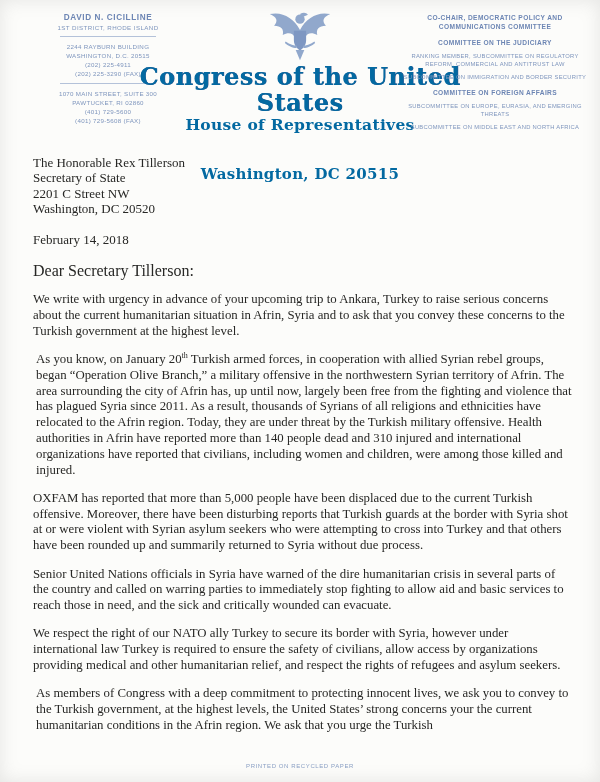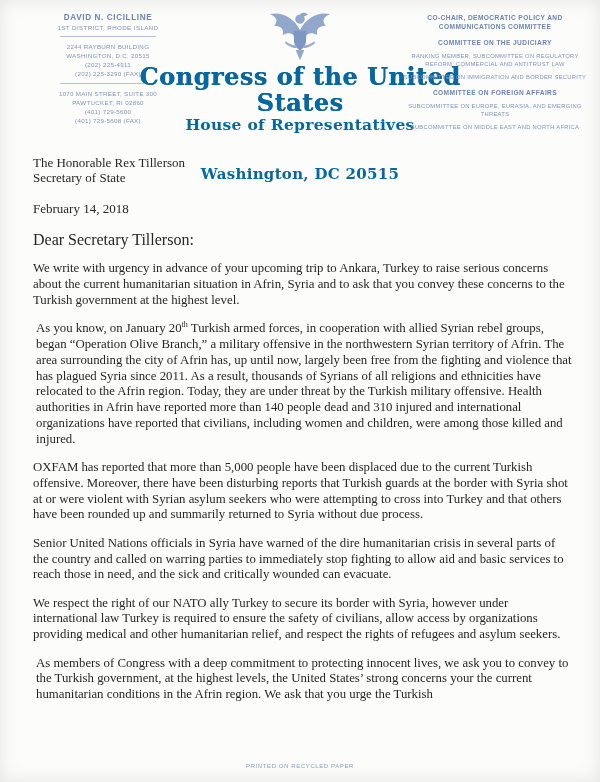--- a/index.html
+++ b/index.html
@@ -113,20 +113,22 @@
       <div class="cmte-sub">SUBCOMMITTEE ON MIDDLE EAST AND NORTH AFRICA</div>
     </div>
 
   </div>
 
   <div class="letter">
 
     <div class="addr-block">
       <div>The Honorable Rex Tillerson</div>
       <div>Secretary of State</div>
+      <div>2201 C Street NW</div>
+      <div>Washington, DC 20520</div>
     </div>
 
     <div class="date-line">February 14, 2018</div>
 
     <div class="salutation">Dear Secretary Tillerson:</div>
 
     <p class="para">We write with urgency in advance of your upcoming trip to Ankara, Turkey to raise serious concerns about the current humanitarian situation in Afrin, Syria and to ask that you convey these concerns to the Turkish government at the highest level.</p>
 
     <p class="para indent"><span>As you know, on January 20</span><sup class="ord">th</sup><span> Turkish armed forces, in cooperation with allied Syrian rebel groups, began “Operation Olive Branch,” a military offensive in the northwestern Syrian territory of Afrin.  The area surrounding the city of Afrin has, up until now, largely been free from the fighting and violence that has plagued Syria since 2011.  As a result, thousands of Syrians of all religions and ethnicities have relocated to the Afrin region. Today, they are under threat by the Turkish military offensive. Health authorities in Afrin have reported more than 140 people dead and 310 injured and international organizations have reported that civilians, including women and children, were among those killed and injured.</span></p>
 

